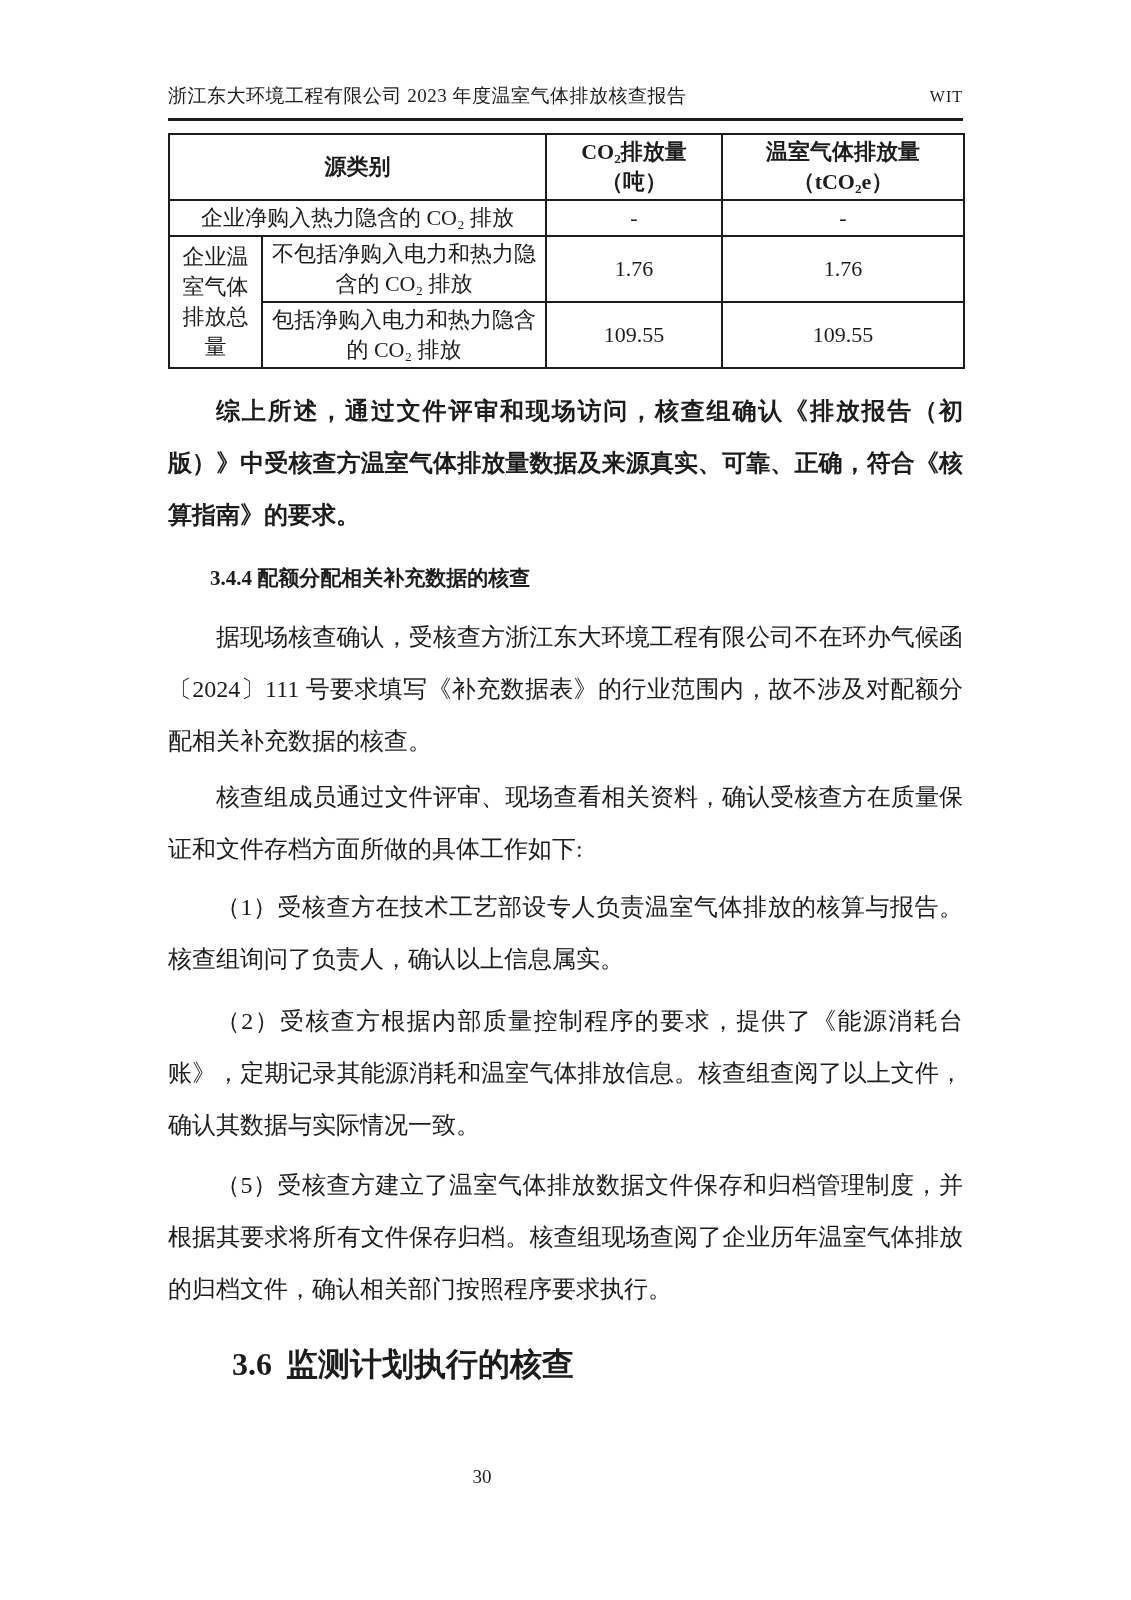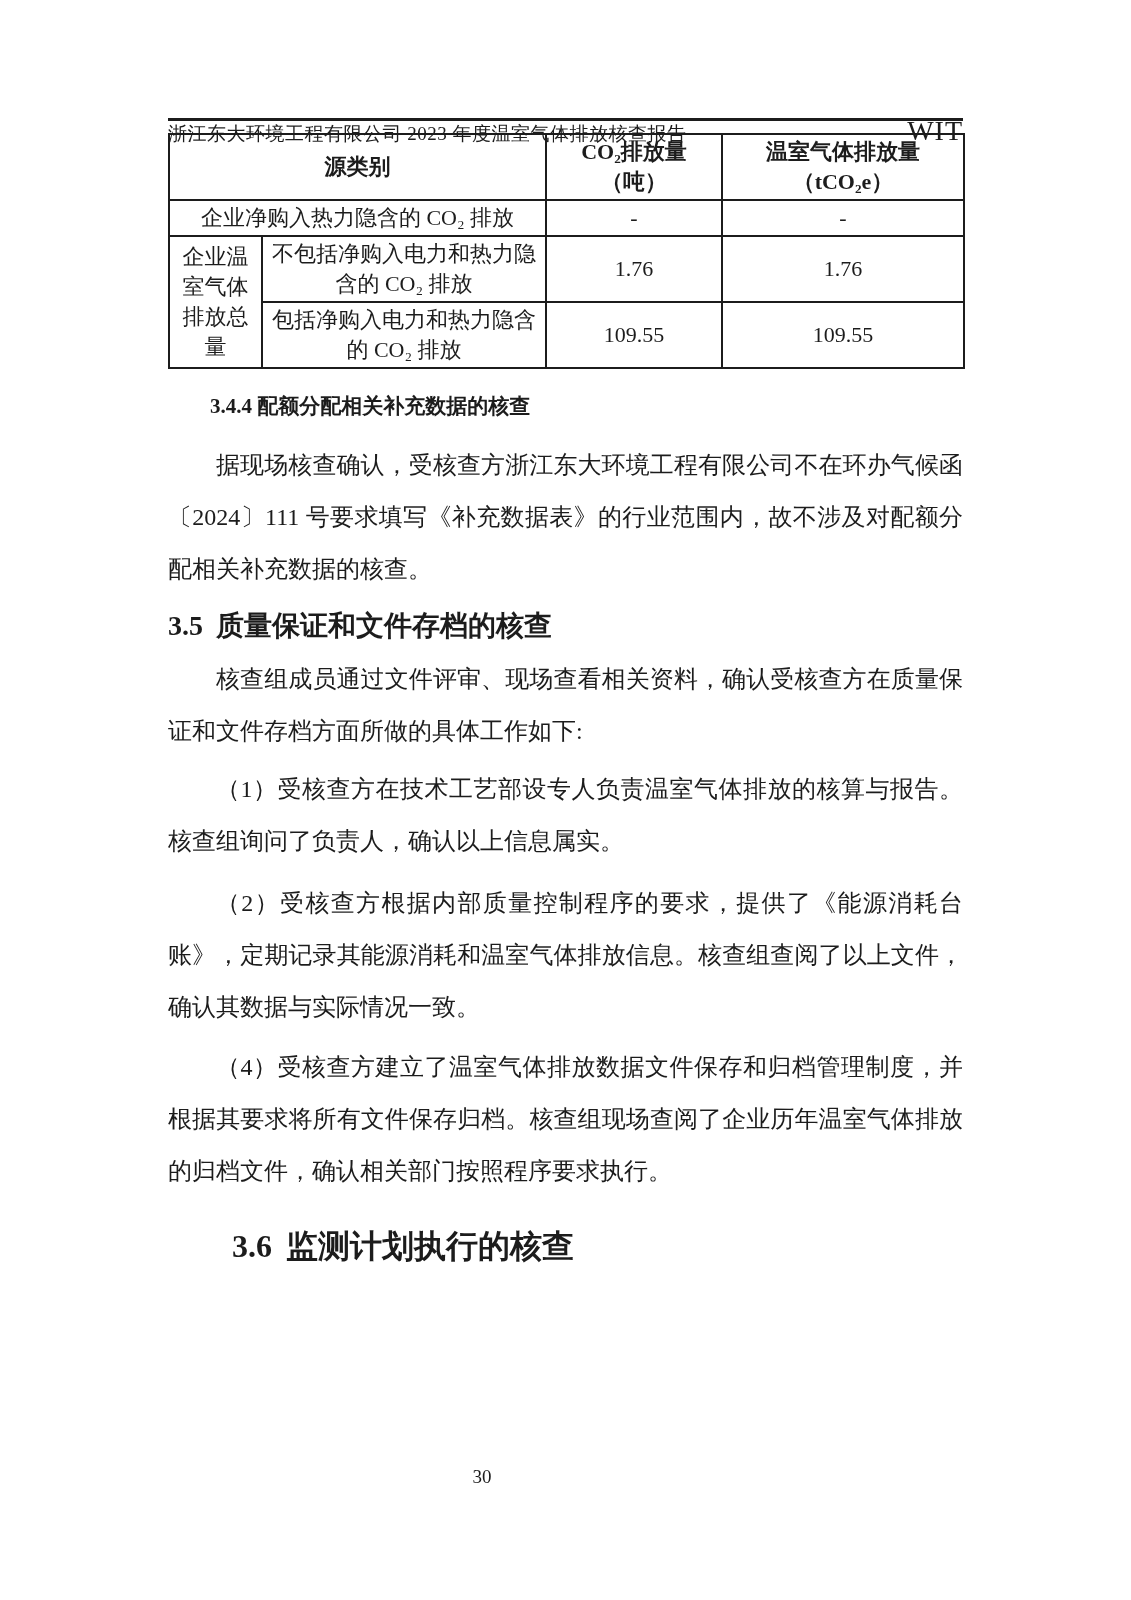--- a/index.html
+++ b/index.html
@@ -9,21 +9,21 @@
     position: relative;
     color: #1c1c1c;
     font-family: "Liberation Serif", "DejaVu Serif", serif;
   }
   
   .doc-header {
     position: absolute; top: 83px; left: 168px; width: 795px;
     display: flex; justify-content: space-between; align-items: baseline;
   }
   .doc-header-title { font-size: 19px; letter-spacing: 0.5px; }
-  .doc-header-mark  { font-size: 28px; letter-spacing: 1px; margin-top: 32px; }
+  .doc-header-mark  { font-size: 16px; letter-spacing: 1px; }
   .header-rule {
     position: absolute; top: 118px; left: 168px; width: 795px; height: 2.5px;
     background: #1c1c1c;
   }
   
   .content { position: absolute; top: 133px; left: 168px; width: 795px; }
 
   
   table.emission-table {
     width: 795px; border-collapse: collapse; table-layout: fixed;
@@ -115,34 +115,34 @@
       <td>1.76</td>
     </tr>
     <tr class="row-incl">
       <td>包括净购入电力和热力隐含的 CO₂ 排放</td>
       <td>109.55</td>
       <td>109.55</td>
     </tr>
   </tbody>
     </table>
 
+  <p class="para para-bold p-summary">综上所述，通过文件评审和现场访问，核查组确认《排放报告（初版）》中受核查方温室气体排放量数据及来源真实、可靠、正确，符合《核算指南》的要求。</p>
 
   <h3 class="h-344">3.4.4 配额分配相关补充数据的核查</h3>
 
   <p class="para p-344">据现场核查确认，受核查方浙江东大环境工程有限公司不在环办气候函〔2024〕111 号要求填写《补充数据表》的行业范围内，故不涉及对配额分配相关补充数据的核查。</p>
 
-  <h2 class="h-35">3.5 质量保证和文件存档的核查</h2>
 
   <p class="para p-35-intro">核查组成员通过文件评审、现场查看相关资料，确认受核查方在质量保证和文件存档方面所做的具体工作如下:</p>
 
   <p class="para item-1">（1）受核查方在技术工艺部设专人负责温室气体排放的核算与报告。核查组询问了负责人，确认以上信息属实。</p>
 
   <p class="para item-2">（2）受核查方根据内部质量控制程序的要求，提供了《能源消耗台账》，定期记录其能源消耗和温室气体排放信息。核查组查阅了以上文件，确认其数据与实际情况一致。</p>
 
-  <p class="para item-3">（4）受核查方建立了温室气体排放数据文件保存和归档管理制度，并根据其要求将所有文件保存归档。核查组现场查阅了企业历年温室气体排放的归档文件，确认相关部门按照程序要求执行。</p>
+  <p class="para item-3">（5）受核查方建立了温室气体排放数据文件保存和归档管理制度，并根据其要求将所有文件保存归档。核查组现场查阅了企业历年温室气体排放的归档文件，确认相关部门按照程序要求执行。</p>
 
   <h2 class="h-36">3.6 监测计划执行的核查</h2>
 
 </div>
 
 <div class="page-footer">
   <span>30</span>
 </div>
 
 </body></html>

